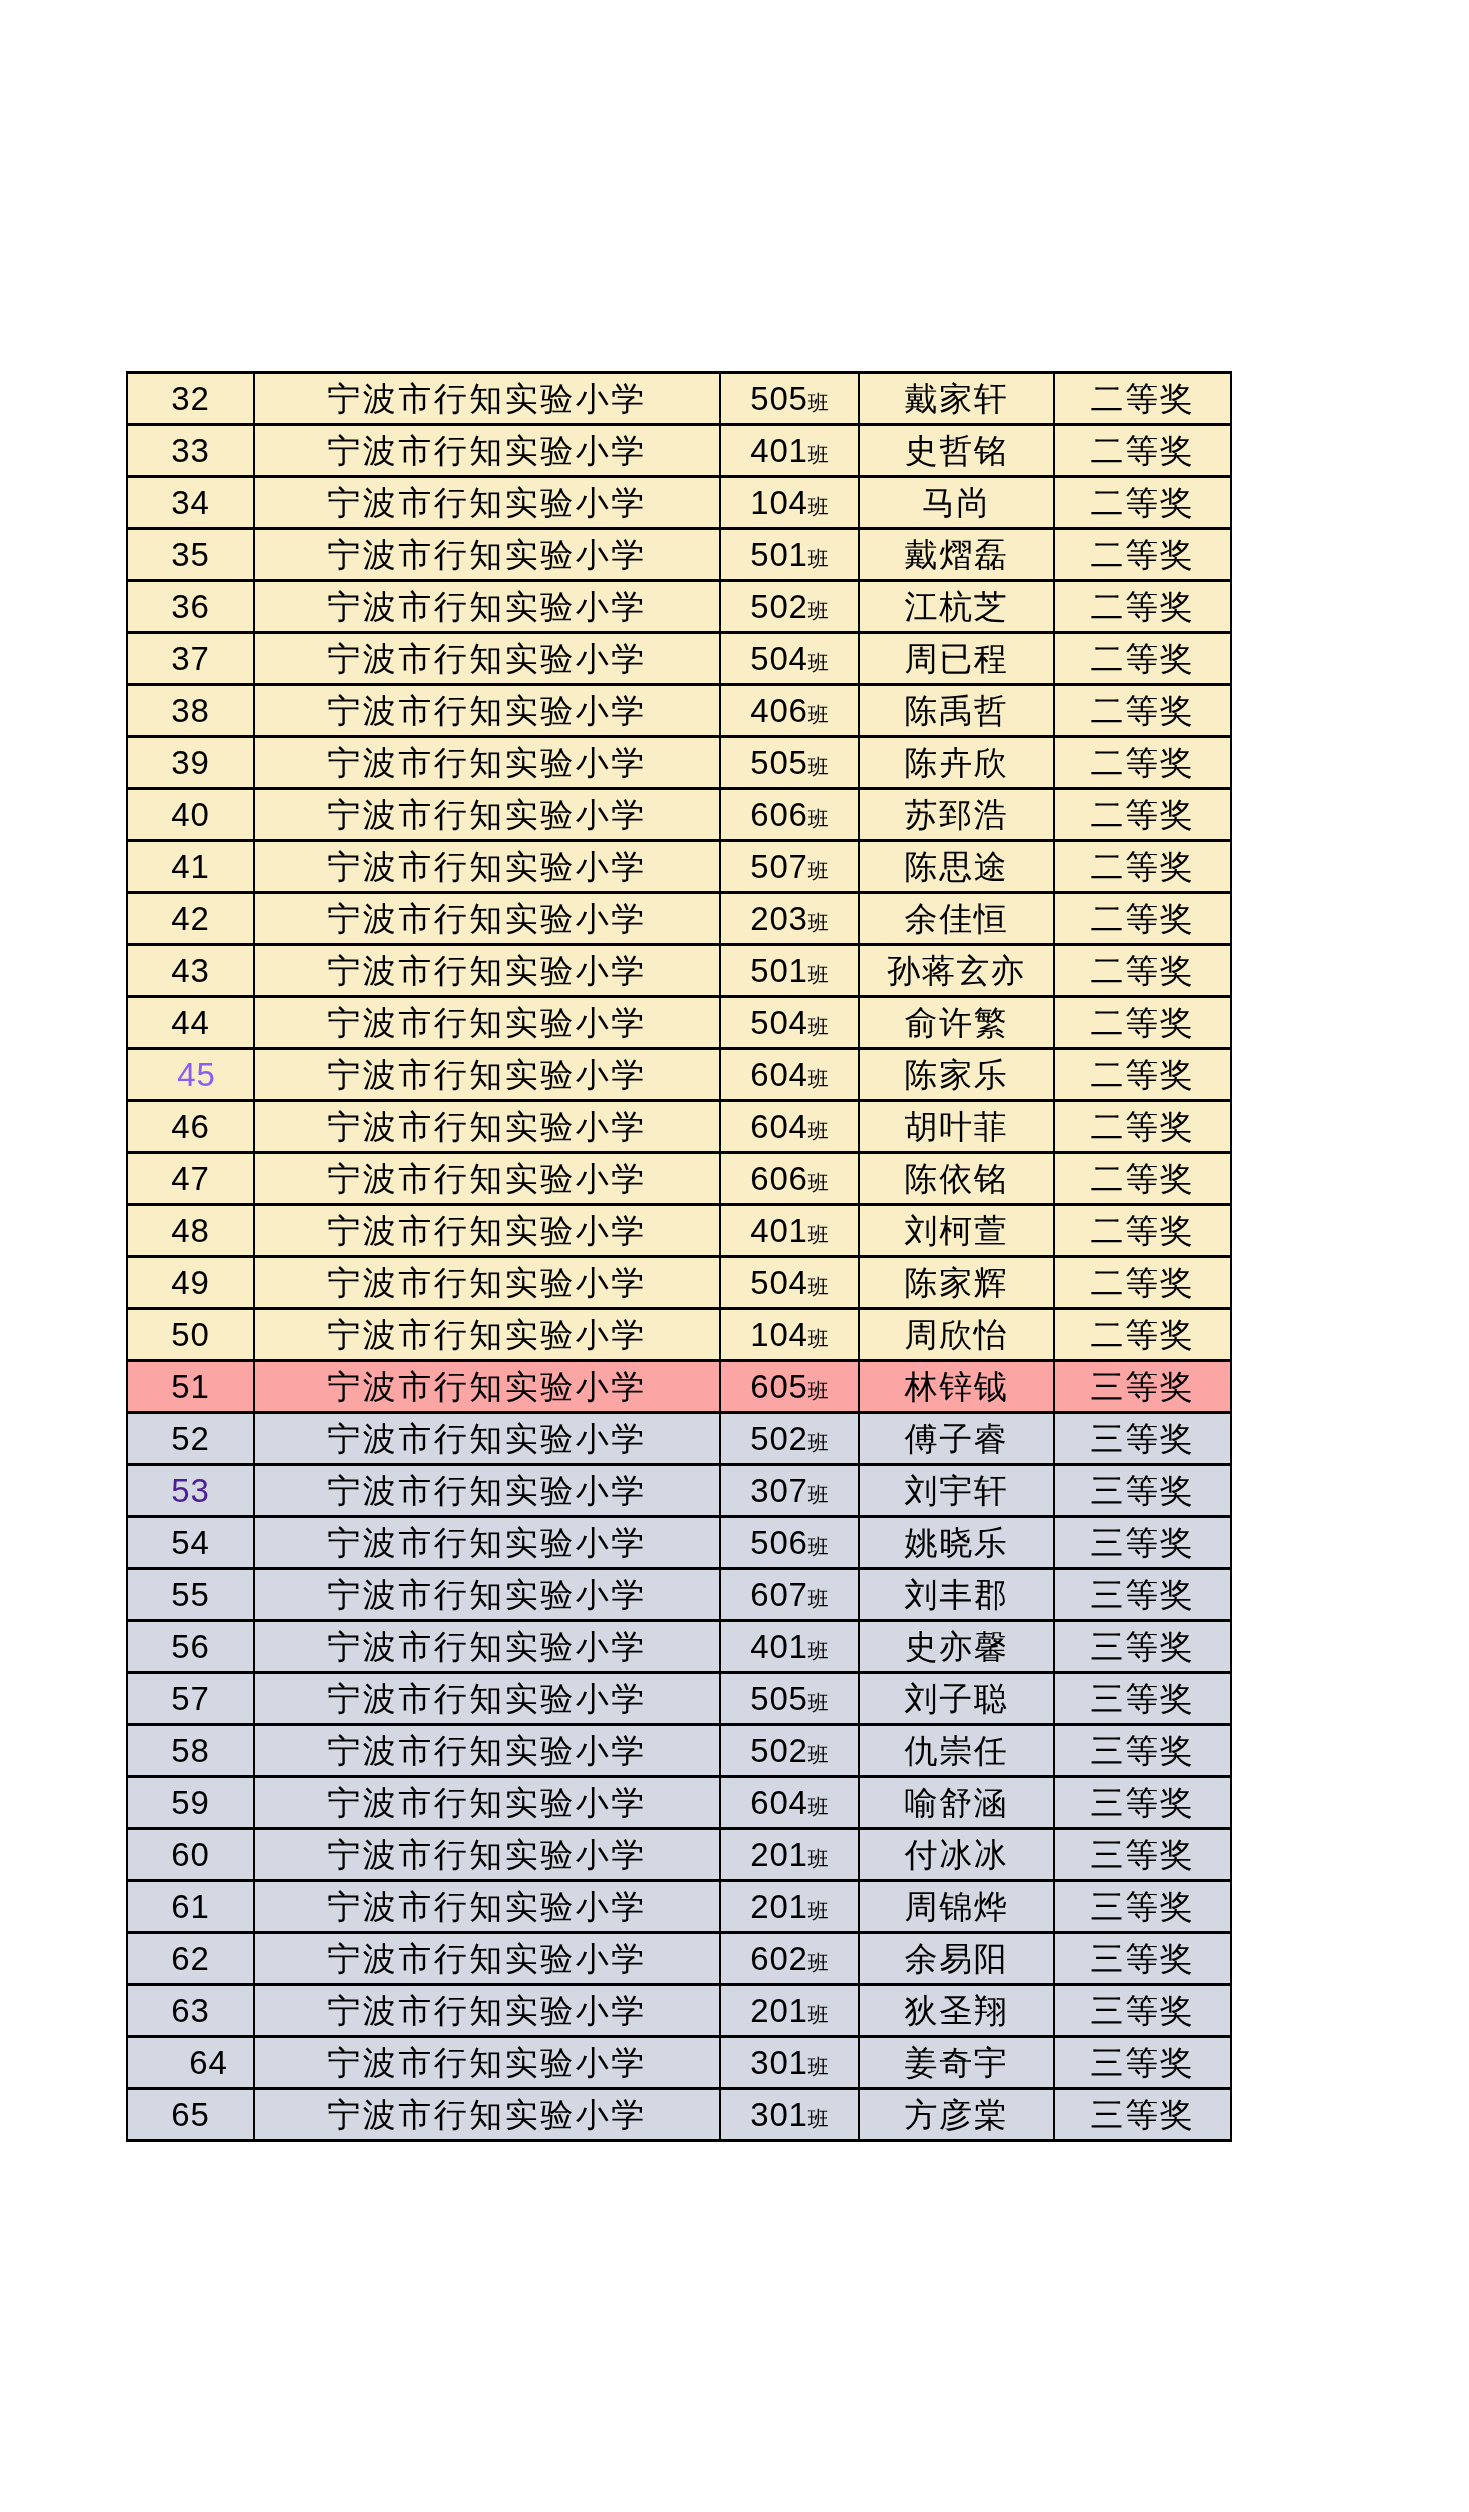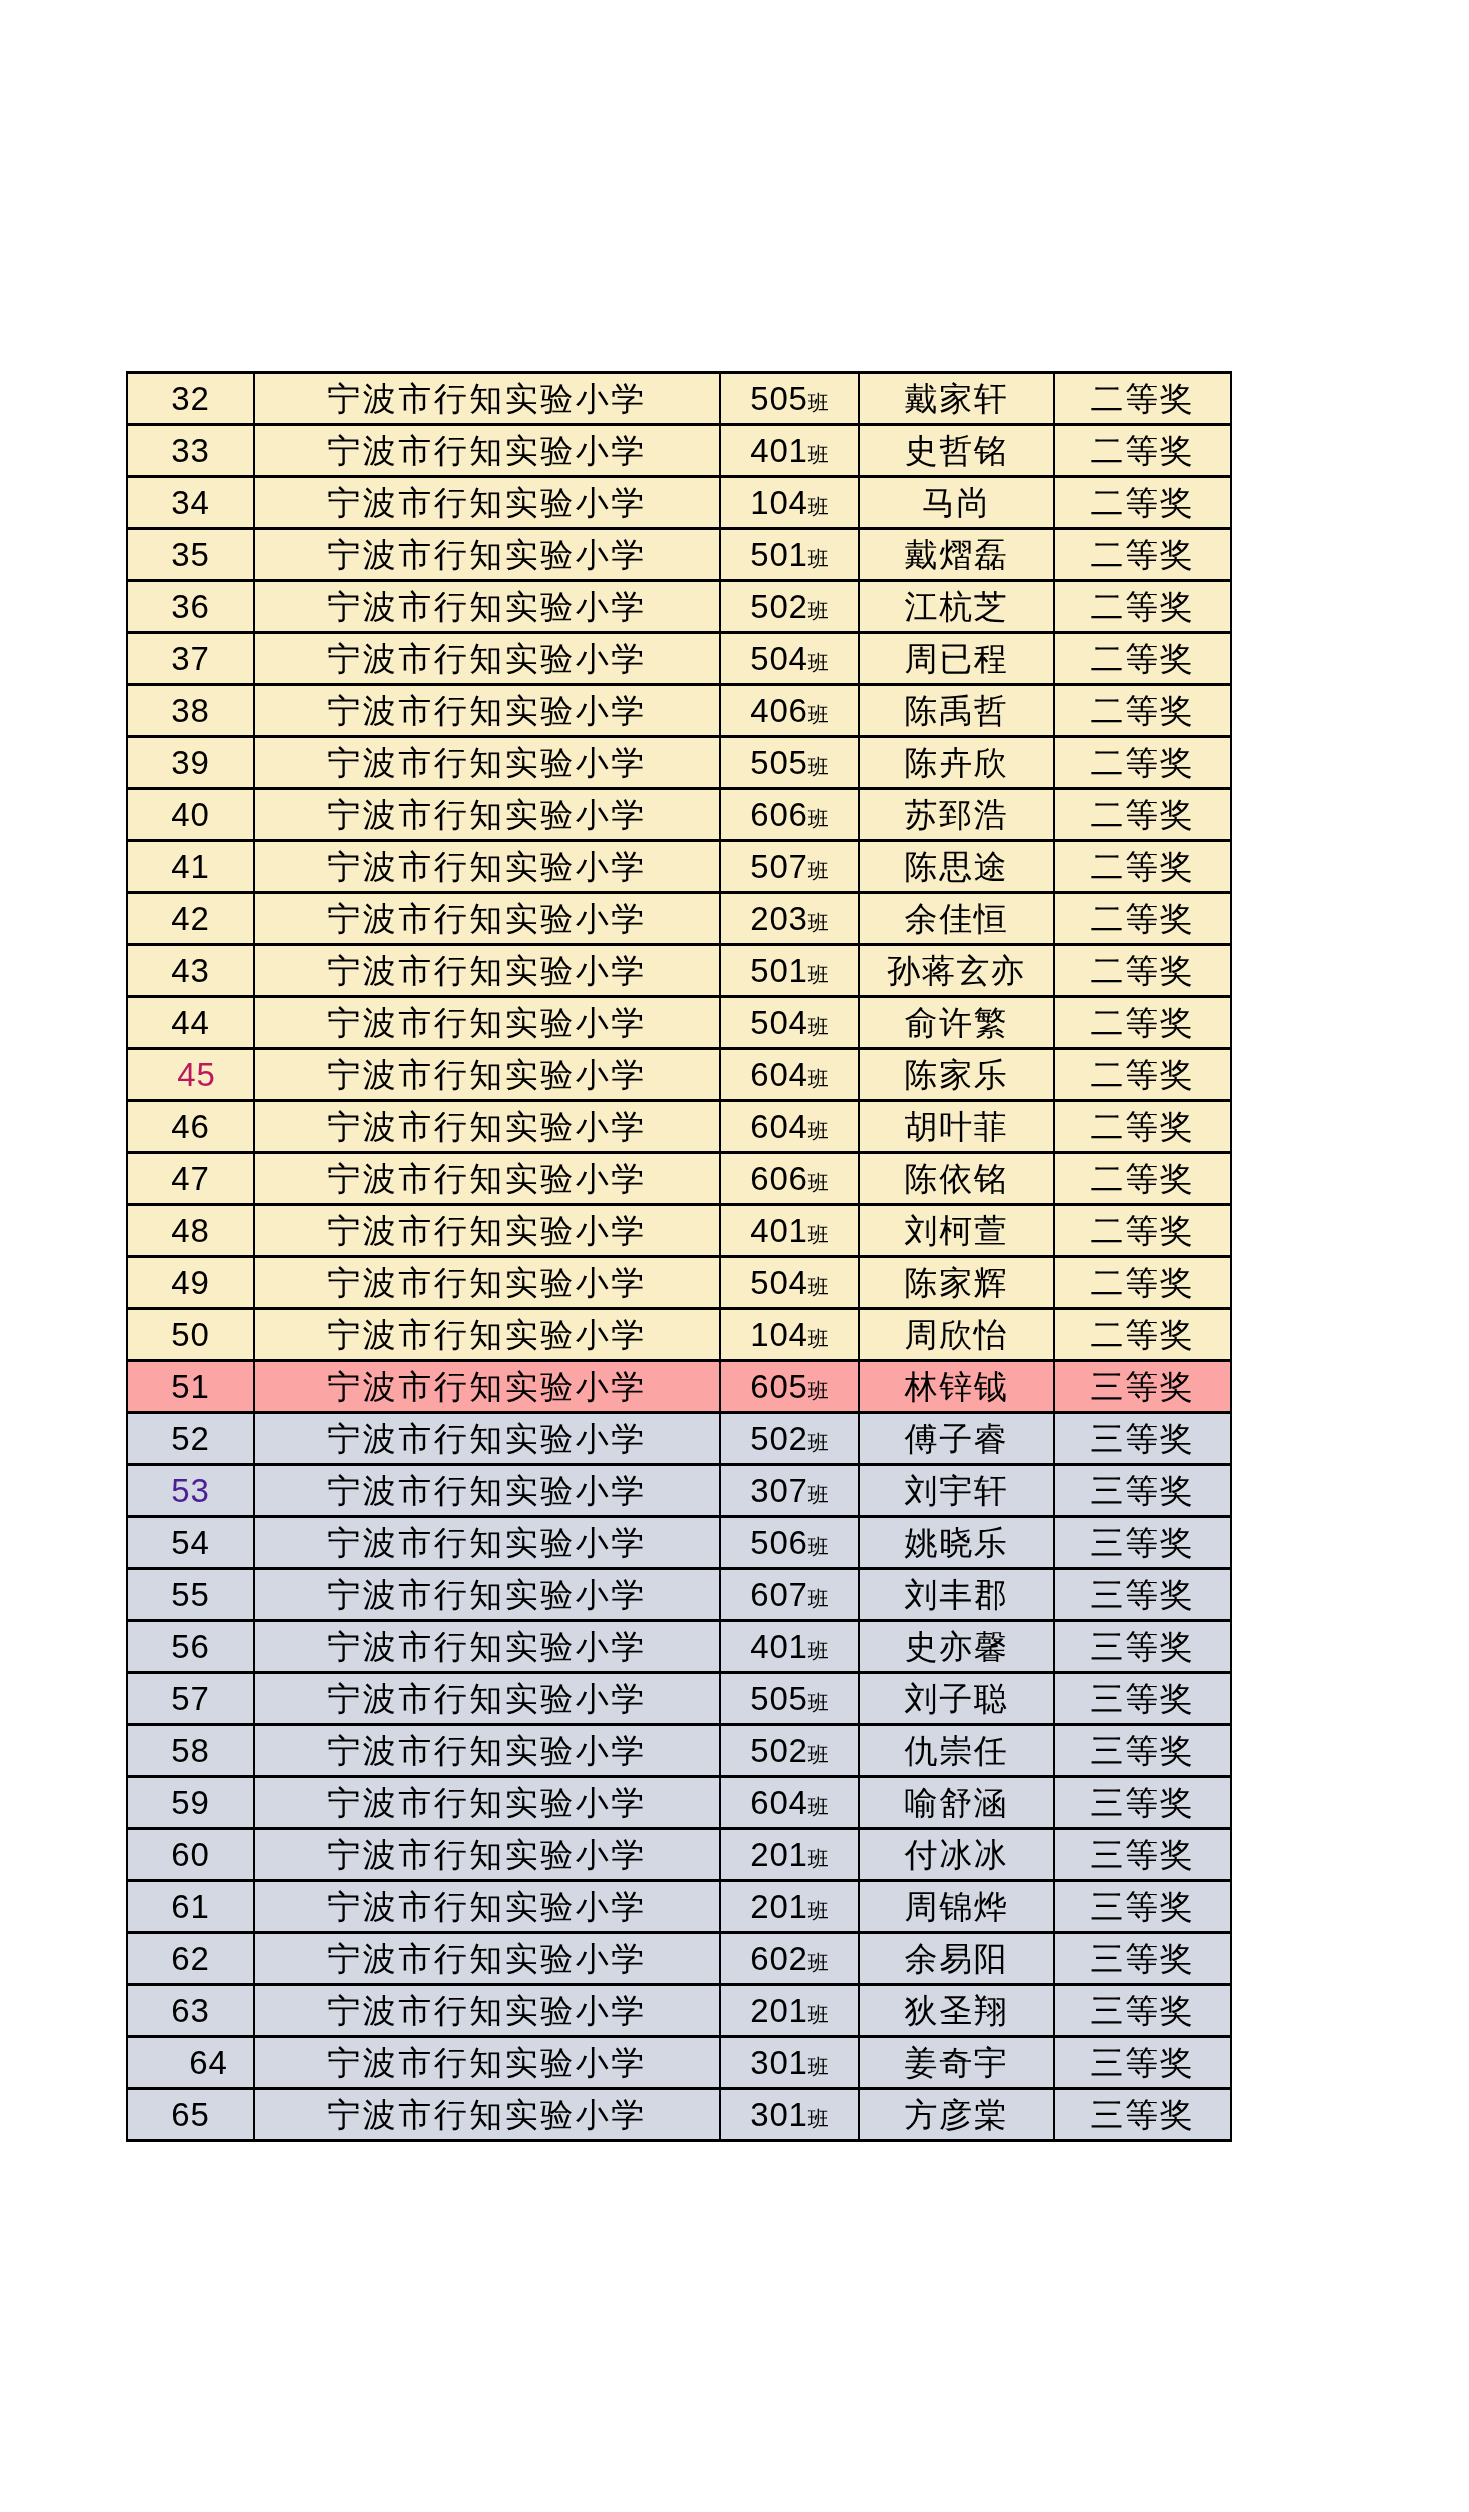--- a/index.html
+++ b/index.html
@@ -158,21 +158,21 @@
     <td class="c-award" style="border-color: rgb(0, 0, 0); color: rgb(0, 0, 0);">二等奖</td>
   </tr>
         <tr style="background: rgb(250, 238, 198);">
     <td class="c-no" style="border-color: rgb(0, 0, 0); color: rgb(0, 0, 0);">44</td>
     <td class="c-school" style="border-color: rgb(0, 0, 0); color: rgb(0, 0, 0);">宁波市行知实验小学</td>
     <td class="c-class" style="border-color: rgb(0, 0, 0); color: rgb(0, 0, 0);"><span class="digits">504</span><span class="suffix">班</span></td>
     <td class="c-name" style="border-color: rgb(0, 0, 0); color: rgb(0, 0, 0);">俞许繁</td>
     <td class="c-award" style="border-color: rgb(0, 0, 0); color: rgb(0, 0, 0);">二等奖</td>
   </tr>
         <tr style="background: rgb(250, 238, 198);">
-    <td class="c-no" style="border-color: rgb(0, 0, 0); color: #be185d; padding-left: 12px;">45</td>
+    <td class="c-no" style="border-color: rgb(0, 0, 0); color: #8b5cf6; padding-left: 12px;">45</td>
     <td class="c-school" style="border-color: rgb(0, 0, 0); color: rgb(0, 0, 0);">宁波市行知实验小学</td>
     <td class="c-class" style="border-color: rgb(0, 0, 0); color: rgb(0, 0, 0);"><span class="digits">604</span><span class="suffix">班</span></td>
     <td class="c-name" style="border-color: rgb(0, 0, 0); color: rgb(0, 0, 0);">陈家乐</td>
     <td class="c-award" style="border-color: rgb(0, 0, 0); color: rgb(0, 0, 0);">二等奖</td>
   </tr>
         <tr style="background: rgb(250, 238, 198);">
     <td class="c-no" style="border-color: rgb(0, 0, 0); color: rgb(0, 0, 0);">46</td>
     <td class="c-school" style="border-color: rgb(0, 0, 0); color: rgb(0, 0, 0);">宁波市行知实验小学</td>
     <td class="c-class" style="border-color: rgb(0, 0, 0); color: rgb(0, 0, 0);"><span class="digits">604</span><span class="suffix">班</span></td>
     <td class="c-name" style="border-color: rgb(0, 0, 0); color: rgb(0, 0, 0);">胡叶菲</td>

